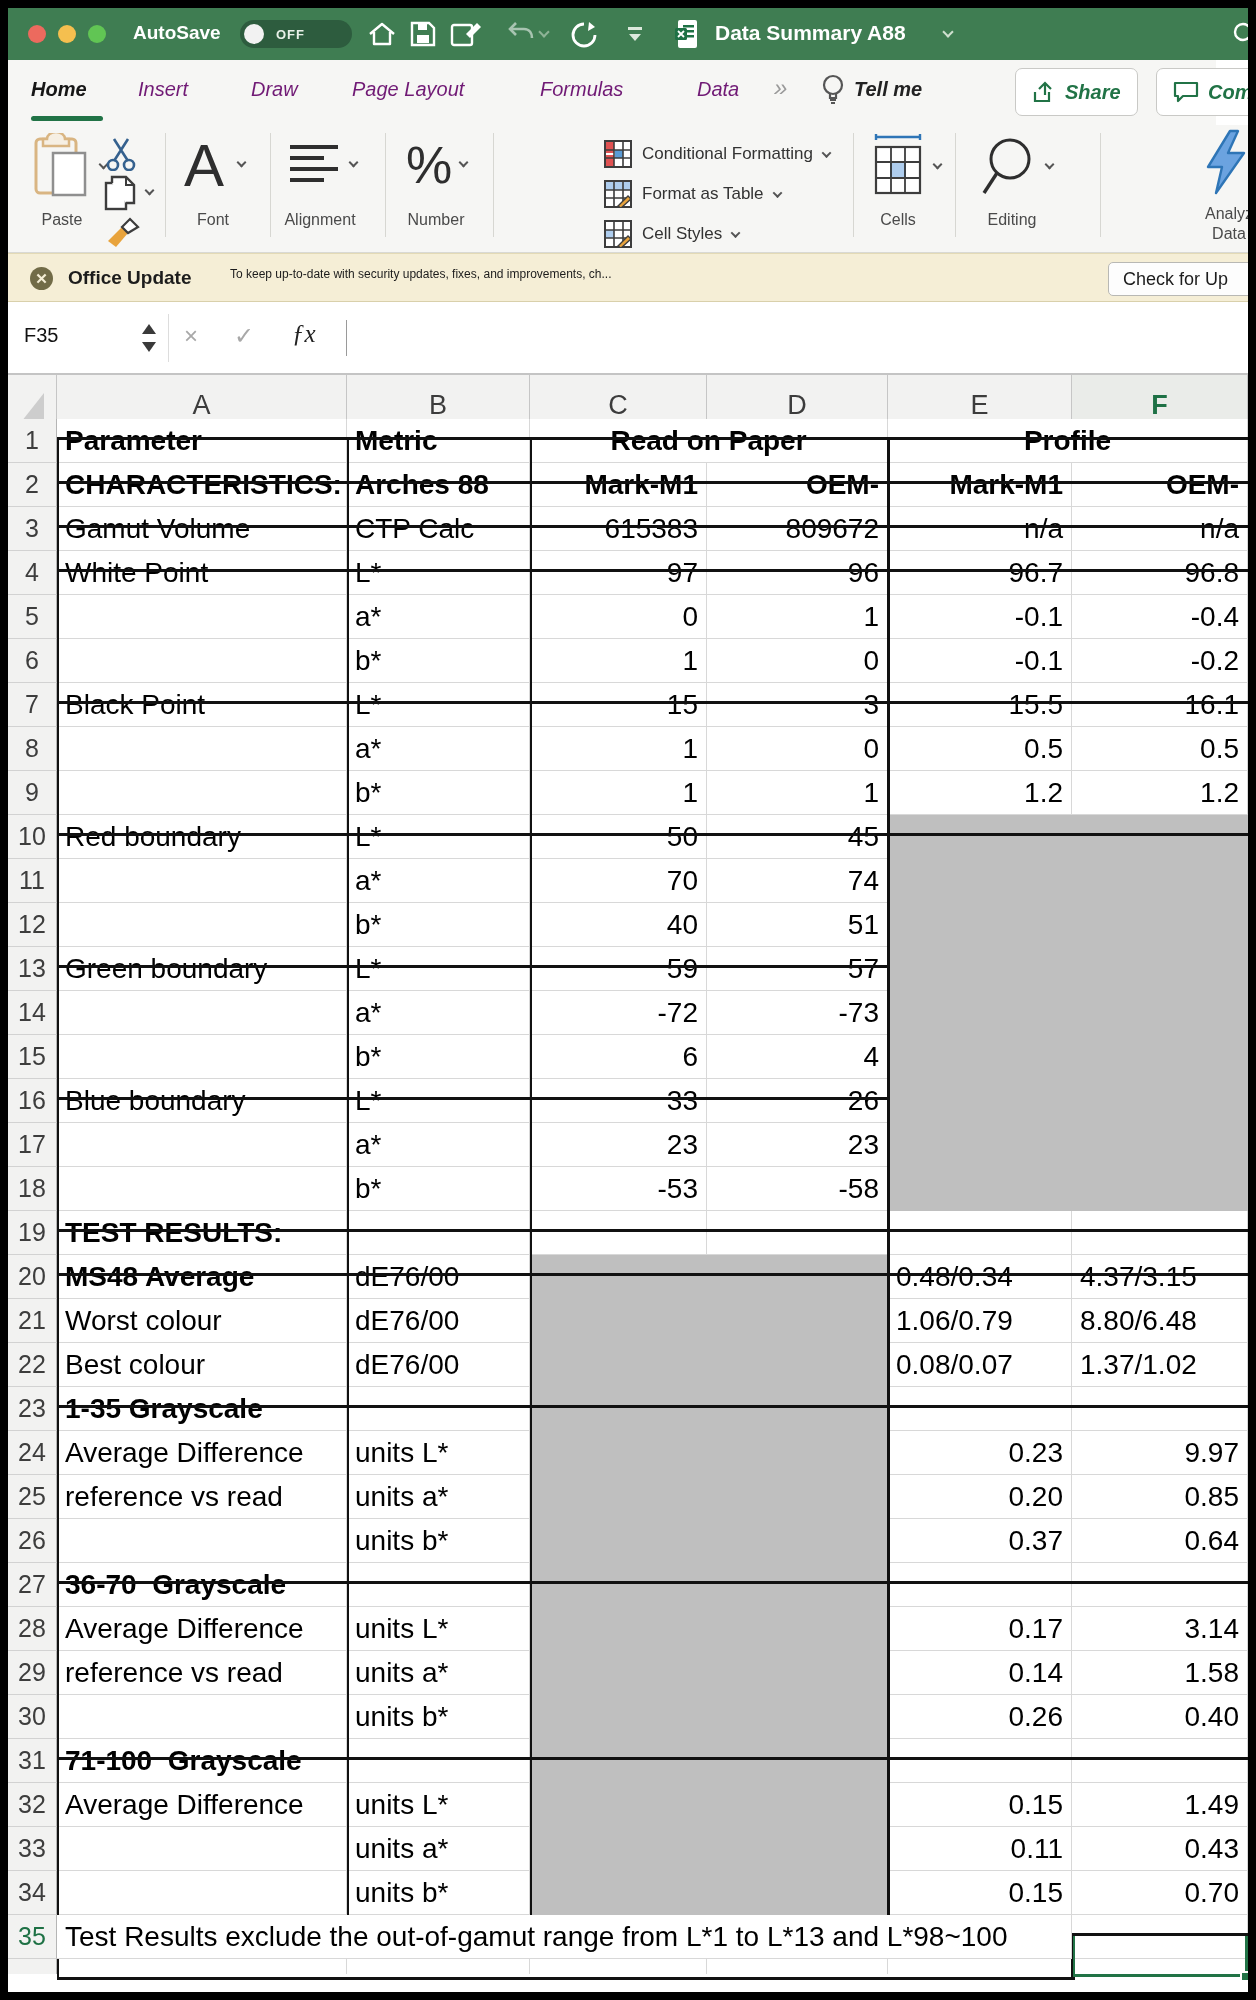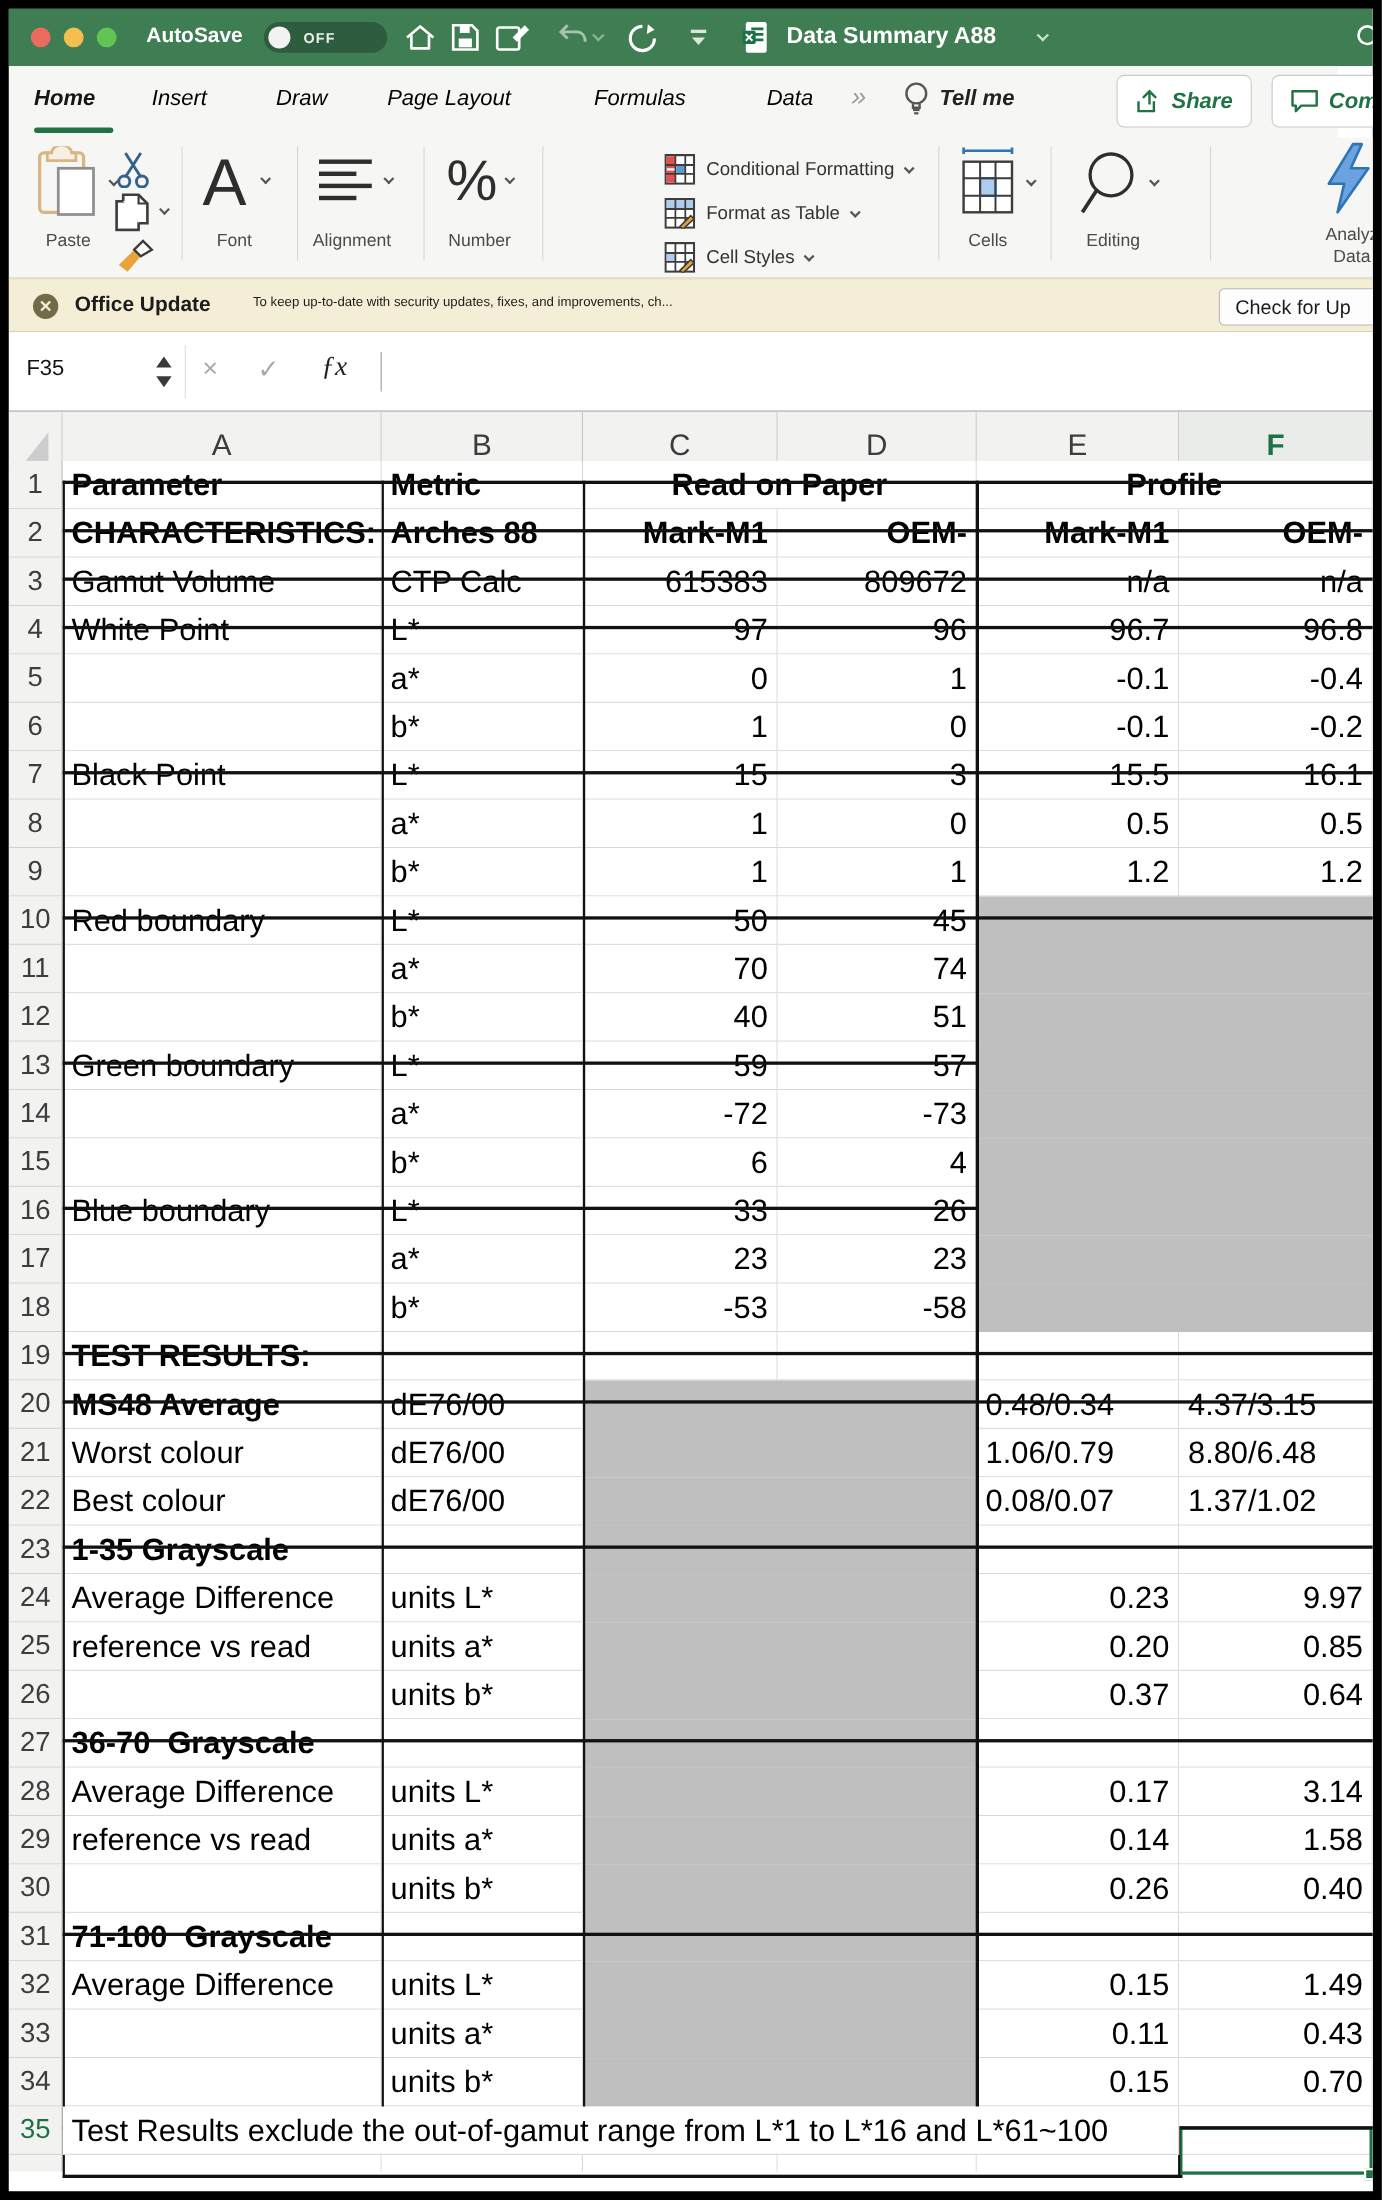--- a/index.html
+++ b/index.html
@@ -19,21 +19,21 @@
                      background:#2d5c3e; border-radius:14px; }
   #autosave-knob { position:absolute; left:4px; top:4px; width:20px; height:20px; background:#f2f2f2; border-radius:50%; }
   #autosave-state { position:absolute; left:36px; top:7px; color:#e8f0e8; font-size:13px; font-weight:700; letter-spacing:1px; }
   .tb-icon { position:absolute; top:13px; }
   .tb-chev { position:absolute; width:8px; height:8px; border-right:2px solid #cfe0cf;
              border-bottom:2px solid #cfe0cf; transform:rotate(45deg); }
   #doc-title { position:absolute; left:707px; top:13px; color:#fff; font-size:21px; font-weight:700; }
 
   
   #tabbar { position:absolute; left:0; top:52px; width:1208px; height:65px; background:#f6f6f4;font-style:italic; }
-  .tab { position:absolute; top:18px; font-size:20px; color:#000000; }
+  .tab { position:absolute; top:18px; font-size:20px; color:#701a75; }
   .tab.active { font-weight:700; color:#161616; }
   #home-underline { position:absolute; left:23px; top:56px; width:72px; height:5px;
                     background:#217346; border-radius:3px; }
   .pillbtn { position:absolute; top:8px; height:48px; background:#fff; border:1px solid #c9c9c6;
              border-radius:7px; display:flex; align-items:center; gap:9px; padding:0 16px;
              color:#217346; font-size:20px; font-weight:700; }
 
   
   #ribbon { position:absolute; left:0; top:117px; width:1240px; height:128px; background:#f6f6f4;
             border-bottom:1px solid #d9d9d4; }
@@ -563,21 +563,21 @@
         <div class="cell al gray" style="grid-column: span 2;"></div>
         <div class="cell ar">0.11</div>
         <div class="cell ar">0.43</div>
         <div class="rhead">34</div>
         <div class="cell al"></div>
         <div class="cell al">units b*</div>
         <div class="cell al gray" style="grid-column: span 2;"></div>
         <div class="cell ar">0.15</div>
         <div class="cell ar">0.70</div>
         <div class="rhead active-row">35</div>
-        <div class="cell al ovf" style="grid-column: span 5;">Test Results exclude the out-of-gamut range from L*1 to L*16 and L*61~100</div>
+        <div class="cell al ovf" style="grid-column: span 5;">Test Results exclude the out-of-gamut range from L*1 to L*13 and L*98~100</div>
         <div class="cell al"></div>
         <div class="rhead sliver"></div>
         <div class="cell sliver"></div>
         <div class="cell sliver"></div>
         <div class="cell sliver"></div>
         <div class="cell sliver"></div>
         <div class="cell sliver"></div>
         <div class="cell sliver"></div>
       </div>
     <div id="sel-rect" style="border-color: rgb(33, 115, 70);"></div>

